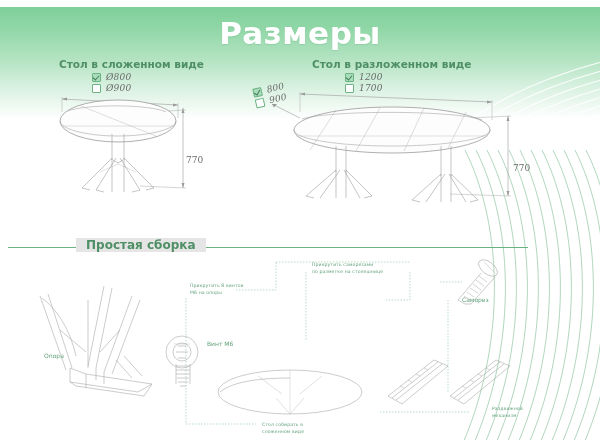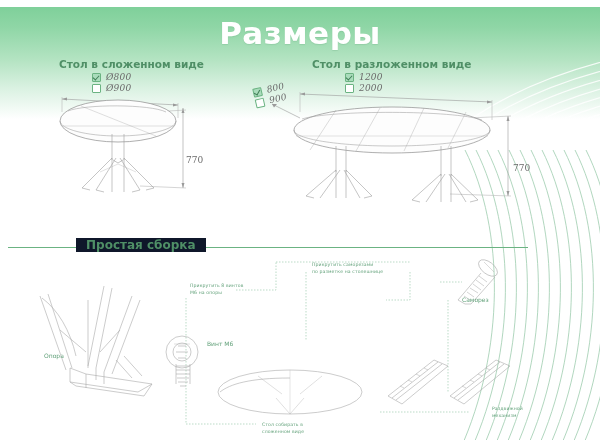--- a/index.html
+++ b/index.html
@@ -60,21 +60,21 @@
   .dimnum{
     position:absolute;font-size:9px;color:#6a6a6a;
     font-family:"DejaVu Serif", serif;
   }
   #h-left{left:186px;top:155px;}
   #h-right{left:513px;top:163px;}
 
   
   .divider{position:absolute;left:8px;top:247px;width:520px;height:1px;background:#6bb382;}
   .assembly-title{
-    position:absolute;left:76px;top:238px;background:#0f172a;padding:0 10px;
+    position:absolute;left:76px;top:238px;background:#e5e5e5;padding:0 10px;
     font-size:12px;font-weight:bold;color:#4f8f66;
     font-family:"DejaVu Sans", sans-serif;white-space:nowrap;
   }
 
   
   .note{
     position:absolute;font-size:4.6px;color:#5f9f77;line-height:1.45;
     font-family:"DejaVu Sans", sans-serif;white-space:pre;letter-spacing:.1px;
   }
   .part-lab{
@@ -147,21 +147,21 @@
     </div>
   </div>
 
   <div class="optgrp" id="opts-unfolded">
     <div class="opt">
       <span class="box on"></span>
       <span class="opt-lab">1200</span>
     </div>
     <div class="opt">
       <span class="box"></span>
-      <span class="opt-lab">2000</span>
+      <span class="opt-lab">1700</span>
     </div>
   </div>
 
   <div class="optgrp" id="opts-depth">
     <div class="opt">
       <span class="box on"></span>
       <span class="opt-lab">800</span>
     </div>
     <div class="opt">
       <span class="box"></span>

